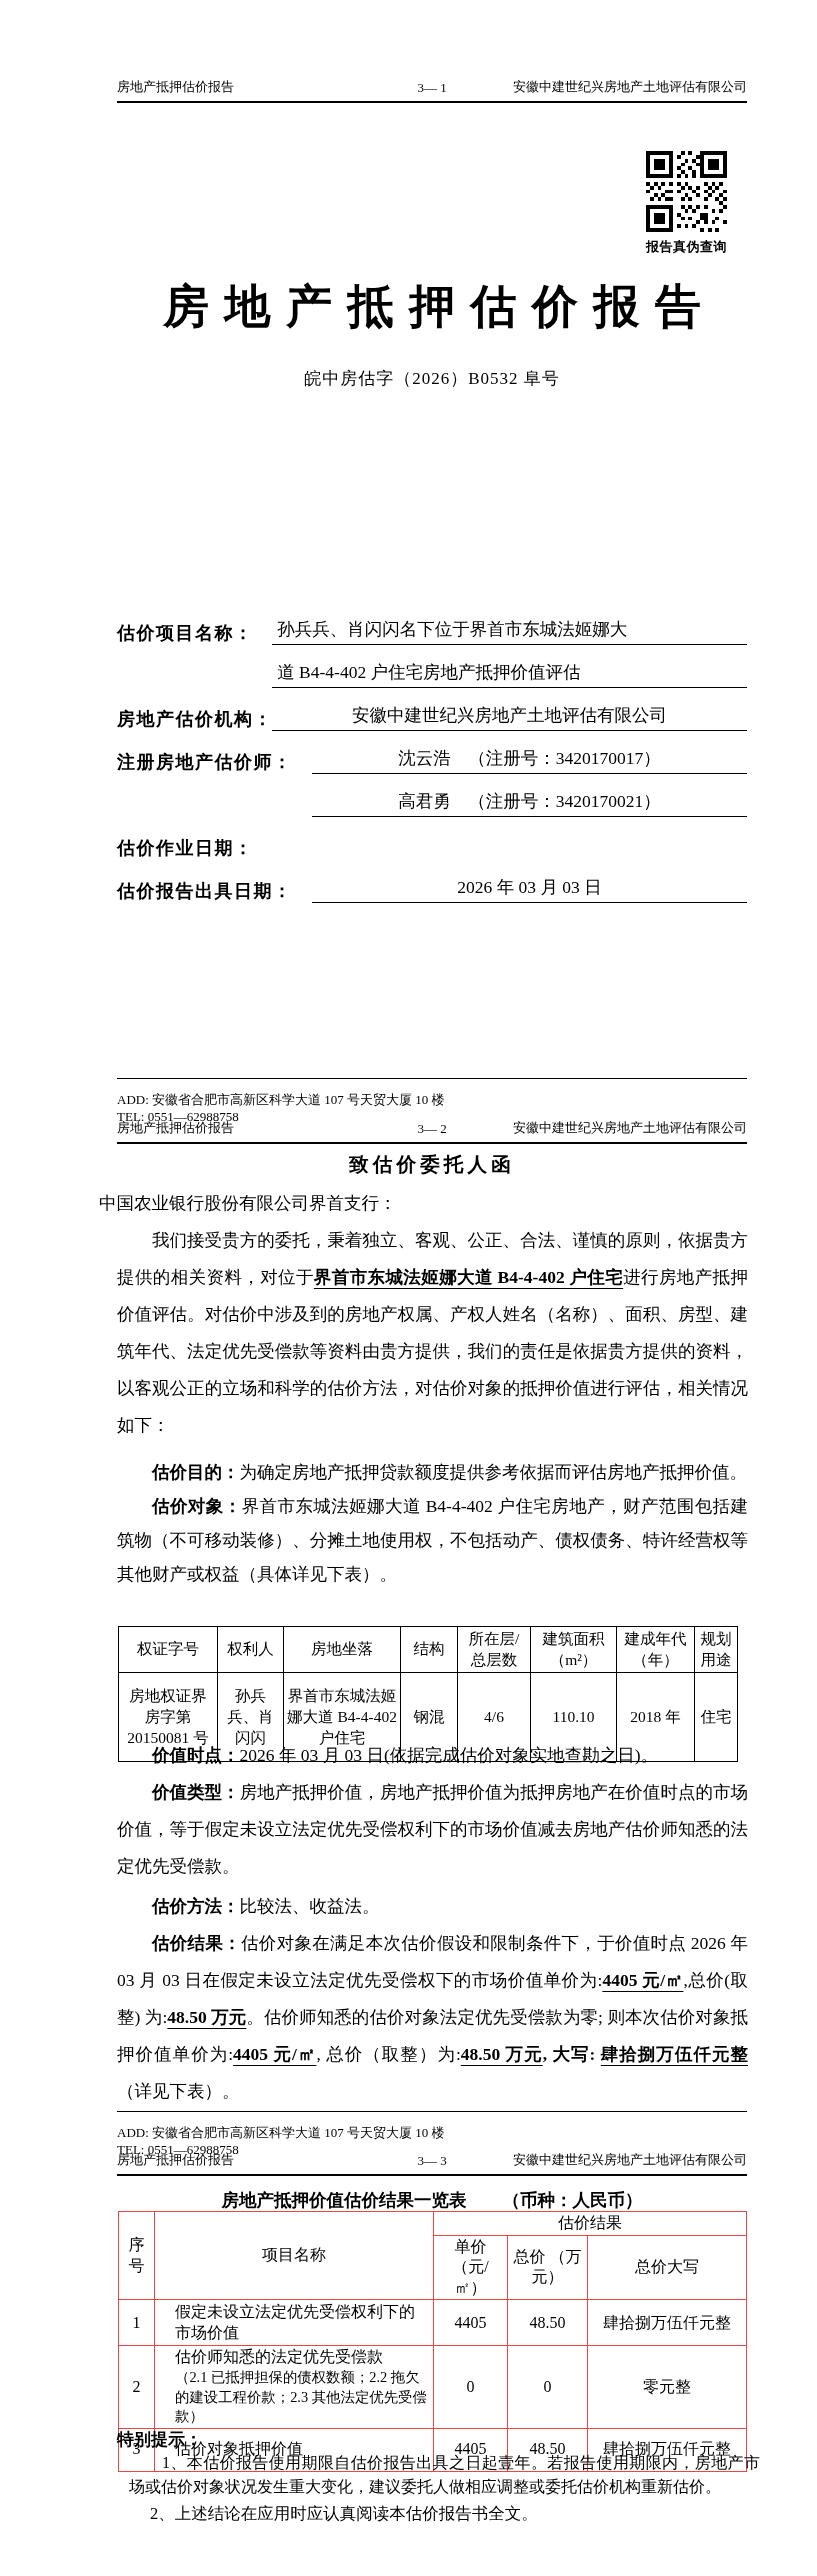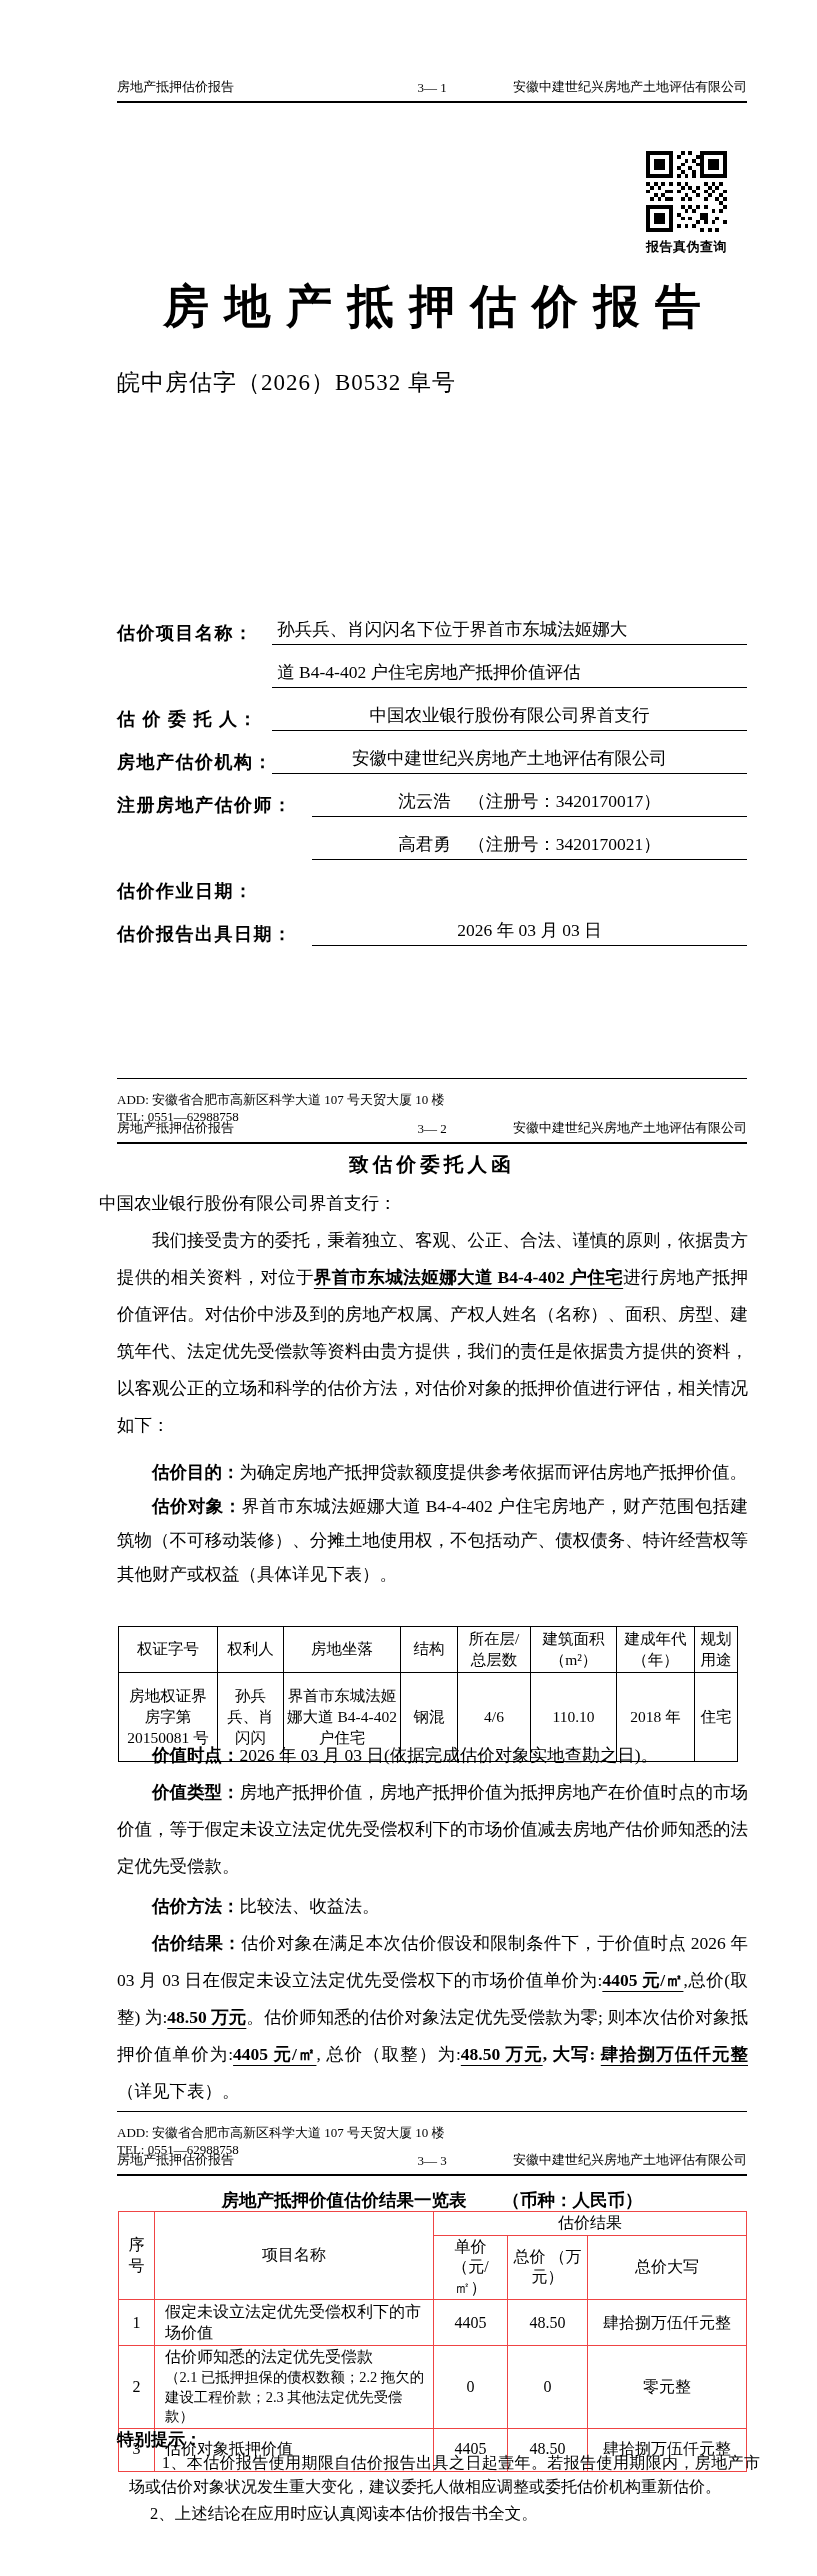--- a/index.html
+++ b/index.html
@@ -17,22 +17,22 @@
              padding-top:13.4px; font-size:13px; line-height:16.5px; }
 
   
   .qr-box { position:absolute; left:646px; top:151px; width:81px; text-align:center; }
   .qr-box svg { width:81px; height:81px; display:block; }
   .qr-cap { margin-top:6.2px; font-size:13px; font-weight:bold; letter-spacing:0.5px; white-space:nowrap; }
 
   
   .big-title { position:absolute; left:117px; top:276px; width:630px; text-align:center;
                font-size:46px; font-weight:bold; letter-spacing:15.5px; text-indent:15.5px; white-space:nowrap; }
-  .doc-no    { position:absolute; left:117px; top:367px; width:630px; 
-               font-size:23px; letter-spacing:1px; }
+  .doc-no    { position:absolute; left:117px; top:367px; width:630px; text-align:center;
+               font-size:17px; letter-spacing:1px; }
   .cover-form { position:absolute; left:117px; top:616px; width:630px; }
   .c-row { display:flex; align-items:flex-end; height:29px; margin-bottom:14px; }
   .c-label { font-size:18px; font-weight:bold; letter-spacing:1.5px; white-space:nowrap; flex:none; }
   .c-val { flex:1; border-bottom:1.5px solid #000; font-size:17.5px; padding-bottom:3.1px; white-space:nowrap; }
   .c-center { text-align:center; }
   .c-left { text-align:left; padding-left:5.2px; }
   .w7 { width:155px; } .w9 { width:195px; }
 
   
   .letter-title { position:absolute; left:117px; top:1151px; width:630px; text-align:center;
@@ -60,21 +60,21 @@
                font-size:17.5px; font-weight:bold; }
   .res-title .gap { display:inline-block; width:36px; }
   .res-tbl { position:absolute; left:118px; top:2211px; width:628px; font-size:16px; }
   .res-tbl th, .res-tbl td { border:1px solid #ef4444; text-align:center; vertical-align:middle;
                              padding:1px 4.1px; line-height:20.6px; font-weight:normal; }
   .res-tbl .hr1 th { height:23px; }
   .res-tbl .hr2 th { height:37px; }
   .res-tbl .r1 td { height:46px; }
   .res-tbl .r2 td { height:61px; }
   .res-tbl .r3 td { height:43px; }
-  .res-tbl td.item { text-align:left; padding-left:10px; }
+  .res-tbl td.item { text-align:left; padding-left:20px; }
   .res-tbl .note { font-size:14.4px; line-height:19.6px; }
 
   
   .notes-title { position:absolute; left:117px; top:2428px; font-size:17px; font-weight:bold; }
   .note-item1 { position:absolute; left:129px; top:2451px; width:631px; font-size:16px;
                 line-height:24px; text-align:justify; text-indent:33px; }
   .note-item2 { position:absolute; left:117px; top:2502px; width:631px; font-size:16.5px;
                 line-height:24px; text-indent:33px; }
 </style>
 </head>
@@ -195,24 +195,20 @@
   <div class="cover-form">
     <div class="c-row">
       <span class="c-label w7">估价项目名称：</span>
       <span class="c-val c-left">孙兵兵、肖闪闪名下位于界首市东城法姬娜大</span>
     </div>
     <div class="c-row">
       <span class="c-label w7"></span>
       <span class="c-val c-left">道 B4-4-402 户住宅房地产抵押价值评估</span>
     </div>
     <div class="c-row">
-      <span class="c-label w7">估 价 委 托 人：</span>
-      <span class="c-val c-center">中国农业银行股份有限公司界首支行</span>
-    </div>
-    <div class="c-row">
       <span class="c-label w7">房地产估价机构：</span>
       <span class="c-val c-center">安徽中建世纪兴房地产土地评估有限公司</span>
     </div>
     <div class="c-row">
       <span class="c-label w9">注册房地产估价师：</span>
       <span class="c-val c-center">沈云浩　（注册号：3420170017）</span>
     </div>
     <div class="c-row">
       <span class="c-label w9"></span>
       <span class="c-val c-center">高君勇　（注册号：3420170021）</span>

